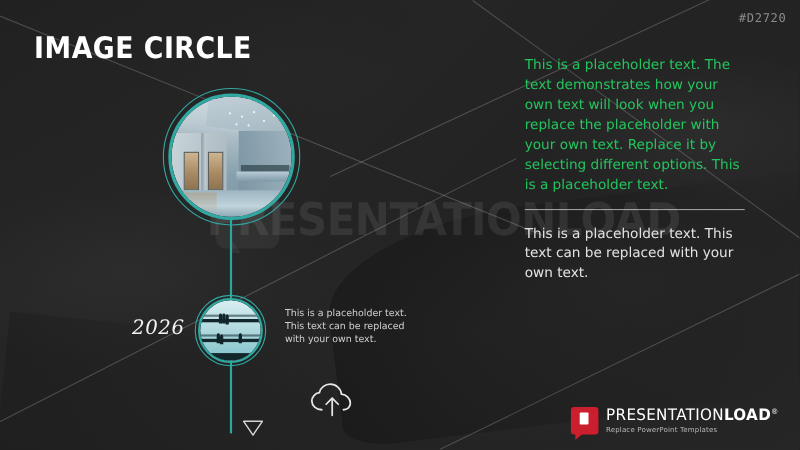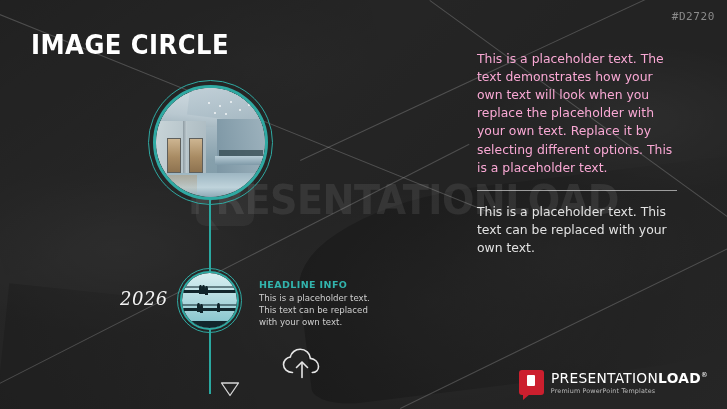--- a/index.html
+++ b/index.html
@@ -343,21 +343,21 @@
   .text-col {
     position: absolute;
     left: 477px;
     top: 50px;
     width: 200px;
   }
   .para-main {
     font-family: "DejaVu Sans", sans-serif;
     font-size: 12.4px;
     line-height: 1.46;
-    color: #f9a8d4;
+    color: #22c55e;
   }
   .divider {
     margin: 13px 0 12px 0;
     height: 1px;
     background: rgba(205,205,205,0.72);
   }
   .para-sub {
     font-family: "DejaVu Sans", sans-serif;
     font-size: 12.4px;
     line-height: 1.46;
@@ -497,21 +497,20 @@
         <div class="person" style="left:28%; top:55%"></div>
         <div class="person" style="left:33%; top:56%"></div>
         <div class="person" style="left:63%; top:55%"></div>
       </div>
     </div>
   </div>
 
   <div class="year">2026</div>
 
   <div class="info-block">
-    <div class="info-head">HEADLINE INFO</div>
     <div class="info-body">This is a placeholder text. This text can be replaced with your own text.</div>
   </div>
 
   <div class="text-col">
     <div class="para-main">This is a placeholder text. The text demonstrates how your own text will look when you replace the placeholder with your own text. Replace it by selecting different options. This is a placeholder text.</div>
     <div class="divider"></div>
     <div class="para-sub">This is a placeholder text. This text can be replaced with your own text.</div>
   </div>
 
   <div class="cloud-icon">
@@ -525,17 +524,17 @@
   <div class="triangle-marker">
     <svg width="20" height="16" viewBox="0 0 20 16">
       <path d="M1.5 2 L18.5 2 L10 14.5 Z" fill="none" stroke="#d6d6d6" stroke-width="1.3" stroke-linejoin="round"></path>
     </svg>
   </div>
 
   <div class="logo">
     <div class="logo-mark"></div>
     <div class="logo-text">
       <div class="logo-name"><span class="light">PRESENTATION</span><b>LOAD</b><span class="reg">®</span></div>
-      <div class="logo-tag">Premium PowerPoint Templates</div>
+      <div class="logo-tag">Replace PowerPoint Templates</div>
     </div>
   </div>
 
 </div>
 
 </body></html>

